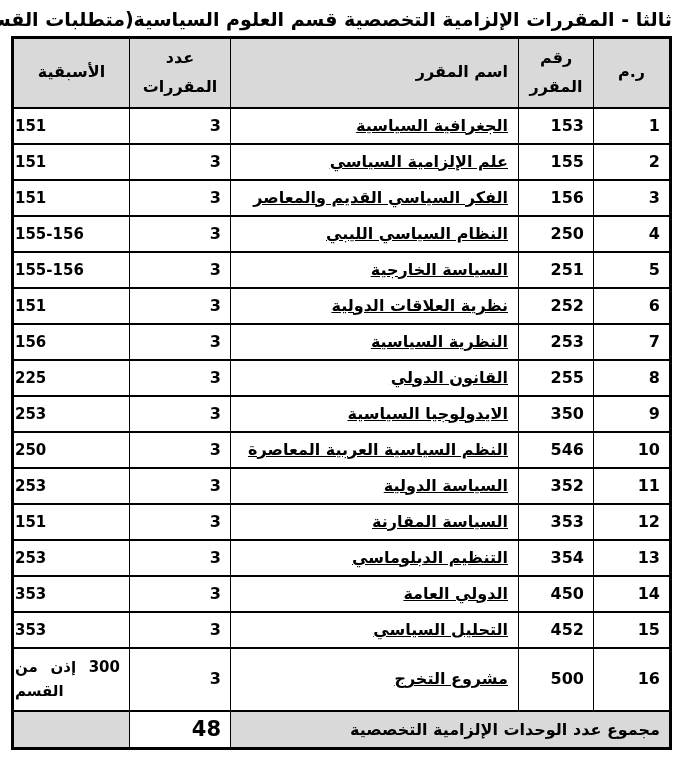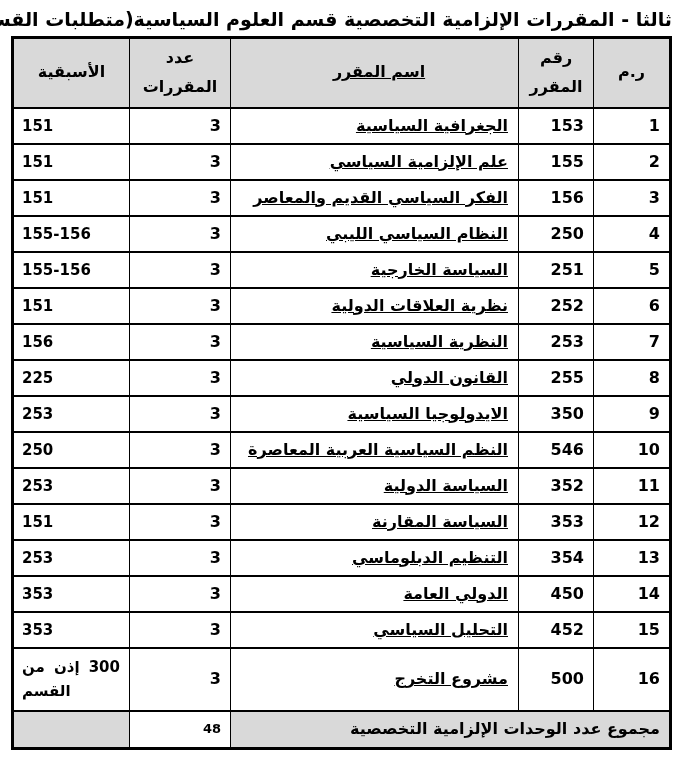--- a/index.html
+++ b/index.html
@@ -55,47 +55,46 @@
   th {
     background: #d9d9d9;
     font-size: 16px;
     font-weight: bold;
     text-align: center;
     white-space: pre-line;
     line-height: 1.8;
     padding: 0 6px;
   }
   th.col-name {
-    text-align: center;
+    text-align: right;
     padding-left: 19px;
     padding-right: 10px;
-    text-decoration: underline;
   }
   td {
     font-size: 16px;
     font-weight: bold;
     line-height: 1.6;
     padding: 1px 9px 1px 6px;
     text-align: right;
   }
   td.cell-name { padding-right: 10px; text-decoration: underline; }
   td.cell-prereq {
     font-size: 15px;
     text-align: justify;
     text-align-last: left;
-    padding-left: 8px;
+    padding-left: 1px;
   }
   tfoot td.footer-label {
     background: #d9d9d9;
     text-align: right;
     font-size: 16px;
   }
   tfoot td.footer-units {
     background: #ffffff;
-    font-size: 13px;
+    font-size: 21px;
   }
   tfoot td.footer-empty {
     background: #d9d9d9;
   }
 </style>
 </head>
 <body>
 
 <div class="page">
 

